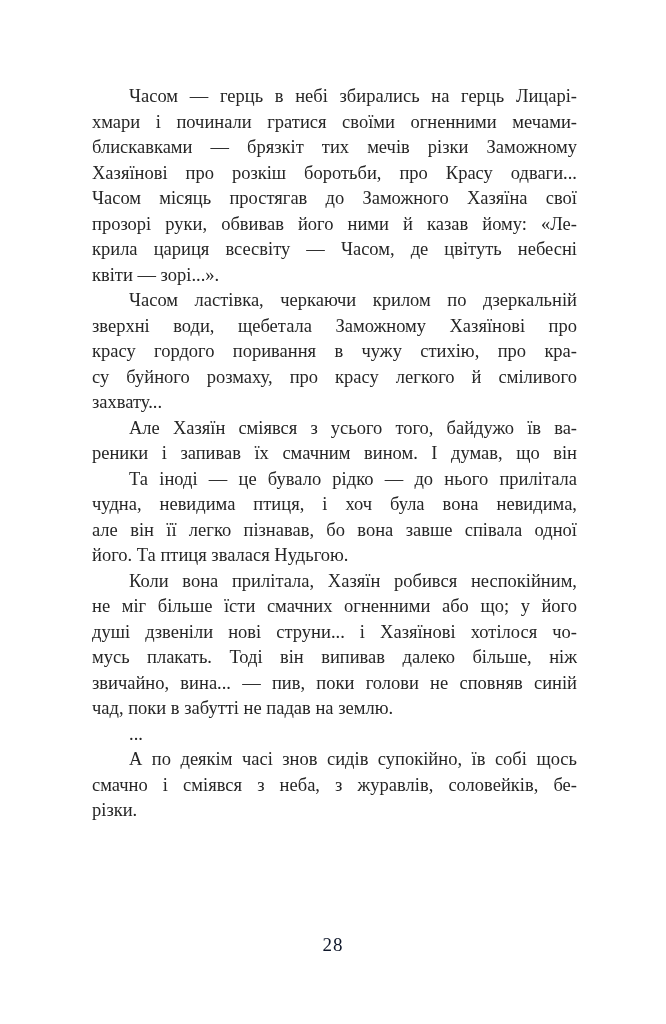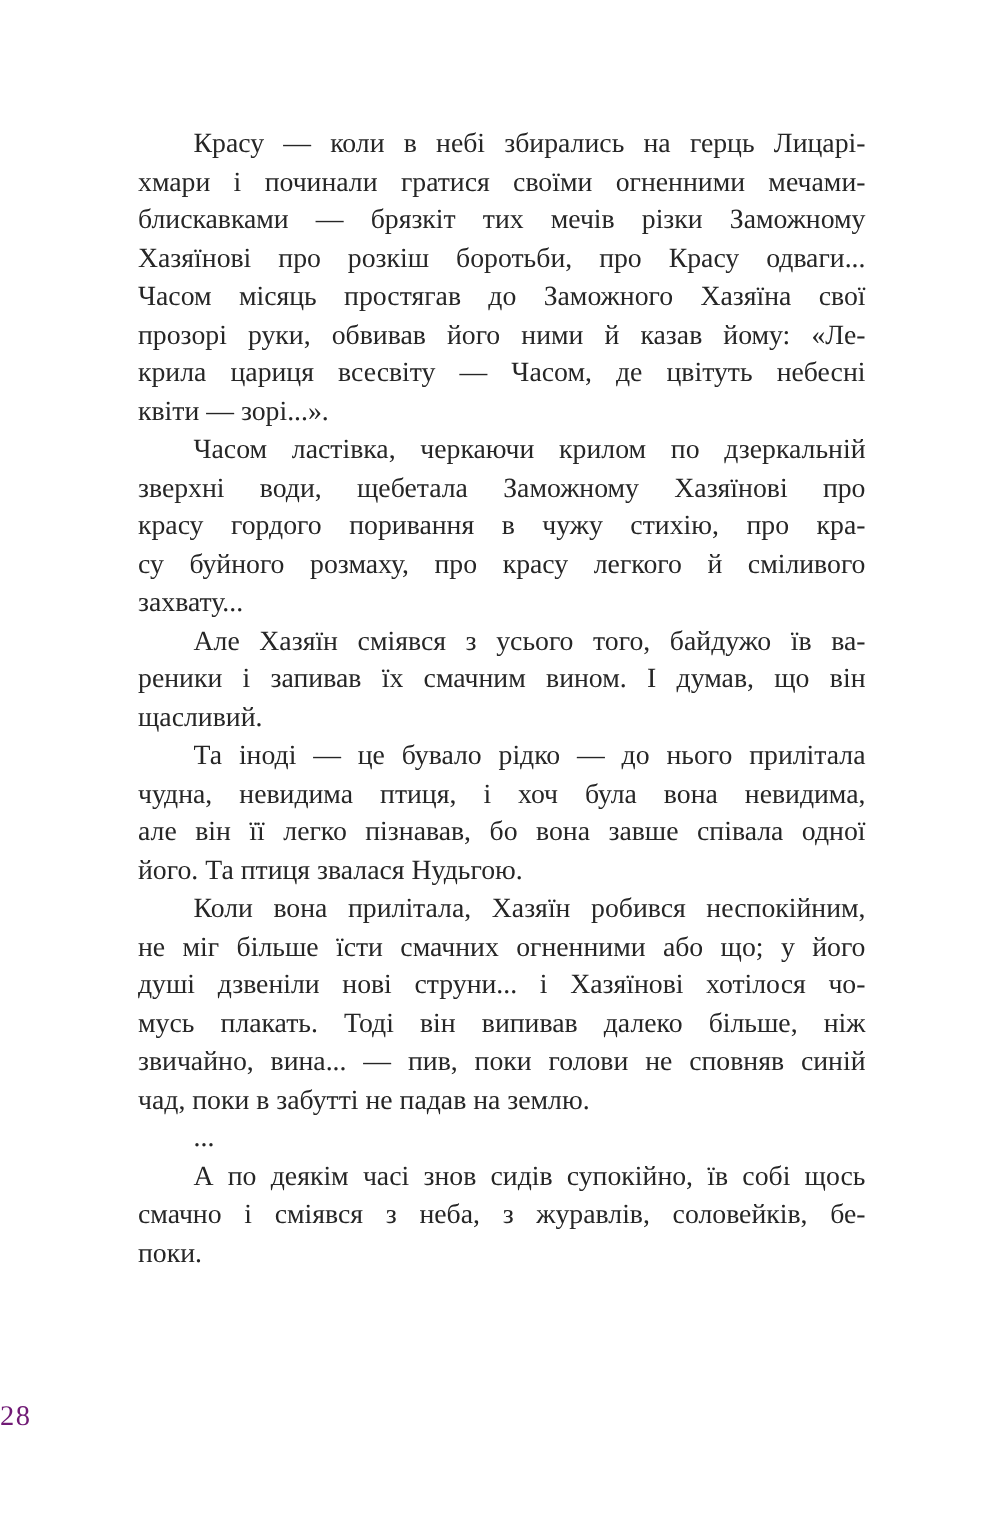--- a/index.html
+++ b/index.html
@@ -36,51 +36,51 @@
     text-indent: 37px;
   }
   .line.last {
     text-align-last: left;
   }
   .page-number {
     position: absolute;
     top: 934px;
     left: 0;
     width: 100%;
+    text-align: center;
     font-size: 19px;
     letter-spacing: 1px;
-    color: #701a75;
+    color: #0f172a;
   }
 </style>
 </head>
 <body>
 
 <div class="page">
   <div class="text-block">
       <div class="paragraph">
-        <div class="line first">Красу — коли в небі збирались на герць Лицарі-</div>
+        <div class="line first">Часом — герць в небі збирались на герць Лицарі-</div>
         <div class="line">хмари і починали гратися своїми огненними мечами-</div>
         <div class="line">блискавками — брязкіт тих мечів різки Заможному</div>
         <div class="line">Хазяїнові про розкіш боротьби, про Красу одваги...</div>
         <div class="line">Часом місяць простягав до Заможного Хазяїна свої</div>
         <div class="line">прозорі руки, обвивав його ними й казав йому: «Ле-</div>
         <div class="line">крила цариця всесвіту — Часом, де цвітуть небесні</div>
         <div class="line last">квіти — зорі...».</div>
       </div>
       <div class="paragraph">
         <div class="line first">Часом ластівка, черкаючи крилом по дзеркальній</div>
         <div class="line">зверхні води, щебетала Заможному Хазяїнові про</div>
         <div class="line">красу гордого поривання в чужу стихію, про кра-</div>
         <div class="line">су буйного розмаху, про красу легкого й сміливого</div>
         <div class="line last">захвату...</div>
       </div>
       <div class="paragraph">
         <div class="line first">Але Хазяїн сміявся з усього того, байдужо їв ва-</div>
         <div class="line">реники і запивав їх смачним вином. І думав, що він</div>
-        <div class="line last">щасливий.</div>
       </div>
       <div class="paragraph">
         <div class="line first">Та іноді — це бувало рідко — до нього прилітала</div>
         <div class="line">чудна, невидима птиця, і хоч була вона невидима,</div>
         <div class="line">але він її легко пізнавав, бо вона завше співала одної</div>
         <div class="line last">його. Та птиця звалася Нудьгою.</div>
       </div>
       <div class="paragraph">
         <div class="line first">Коли вона прилітала, Хазяїн робився неспокійним,</div>
         <div class="line">не міг більше їсти смачних огненними або що; у його</div>
@@ -88,17 +88,17 @@
         <div class="line">мусь плакать. Тоді він випивав далеко більше, ніж</div>
         <div class="line">звичайно, вина... — пив, поки голови не сповняв синій</div>
         <div class="line last">чад, поки в забутті не падав на землю.</div>
       </div>
       <div class="paragraph">
         <div class="line first last">...</div>
       </div>
       <div class="paragraph">
         <div class="line first">А по деякім часі знов сидів супокійно, їв собі щось</div>
         <div class="line">смачно і сміявся з неба, з журавлів, соловейків, бе-</div>
-        <div class="line last">поки.</div>
+        <div class="line last">різки.</div>
       </div>
     </div>
   <div class="page-number">28</div>
 </div>
 
 </body></html>

